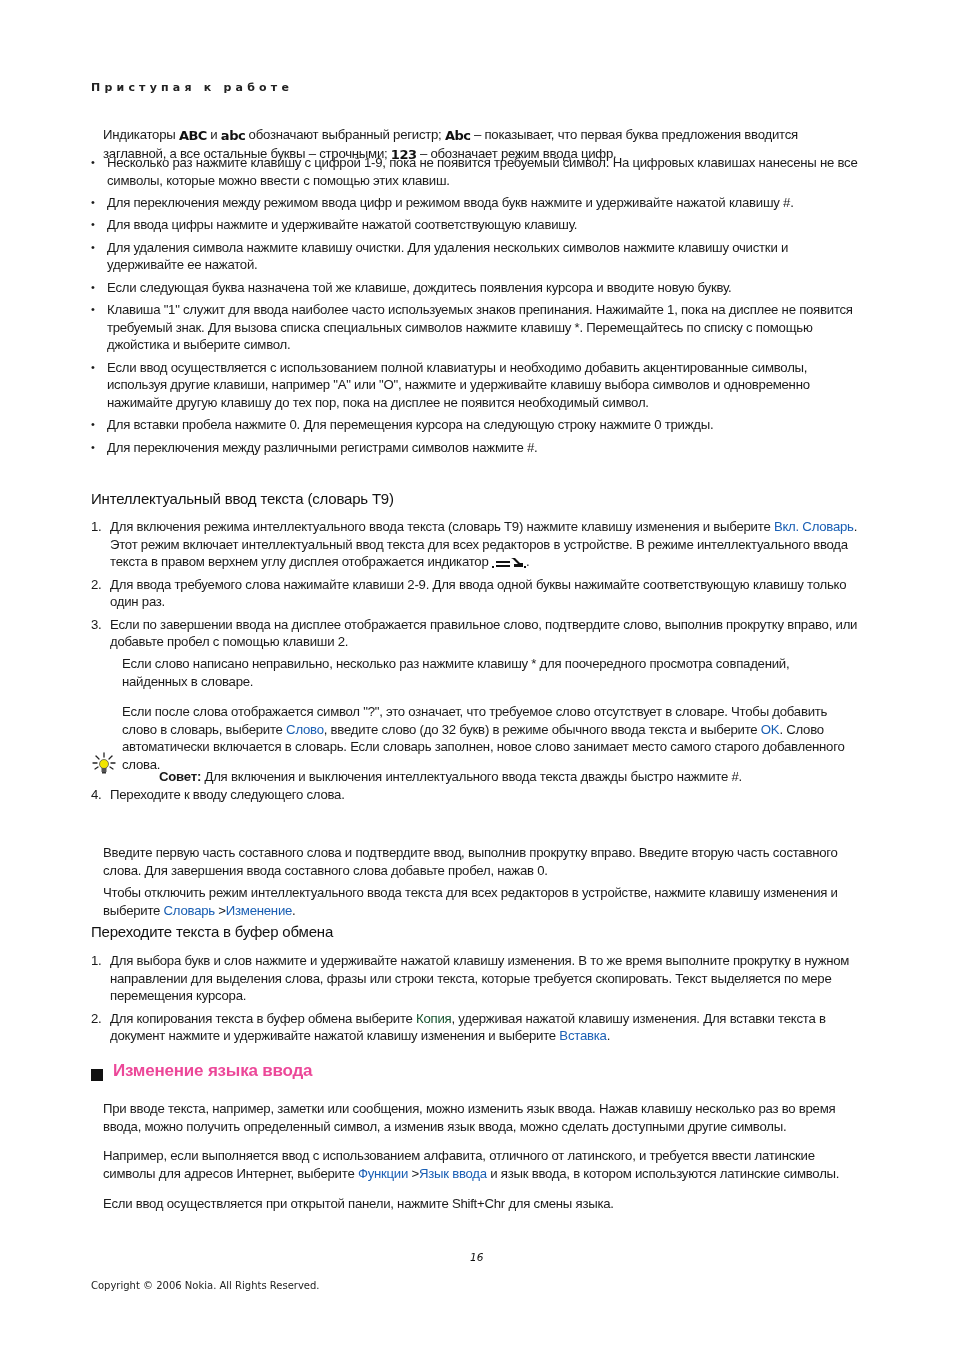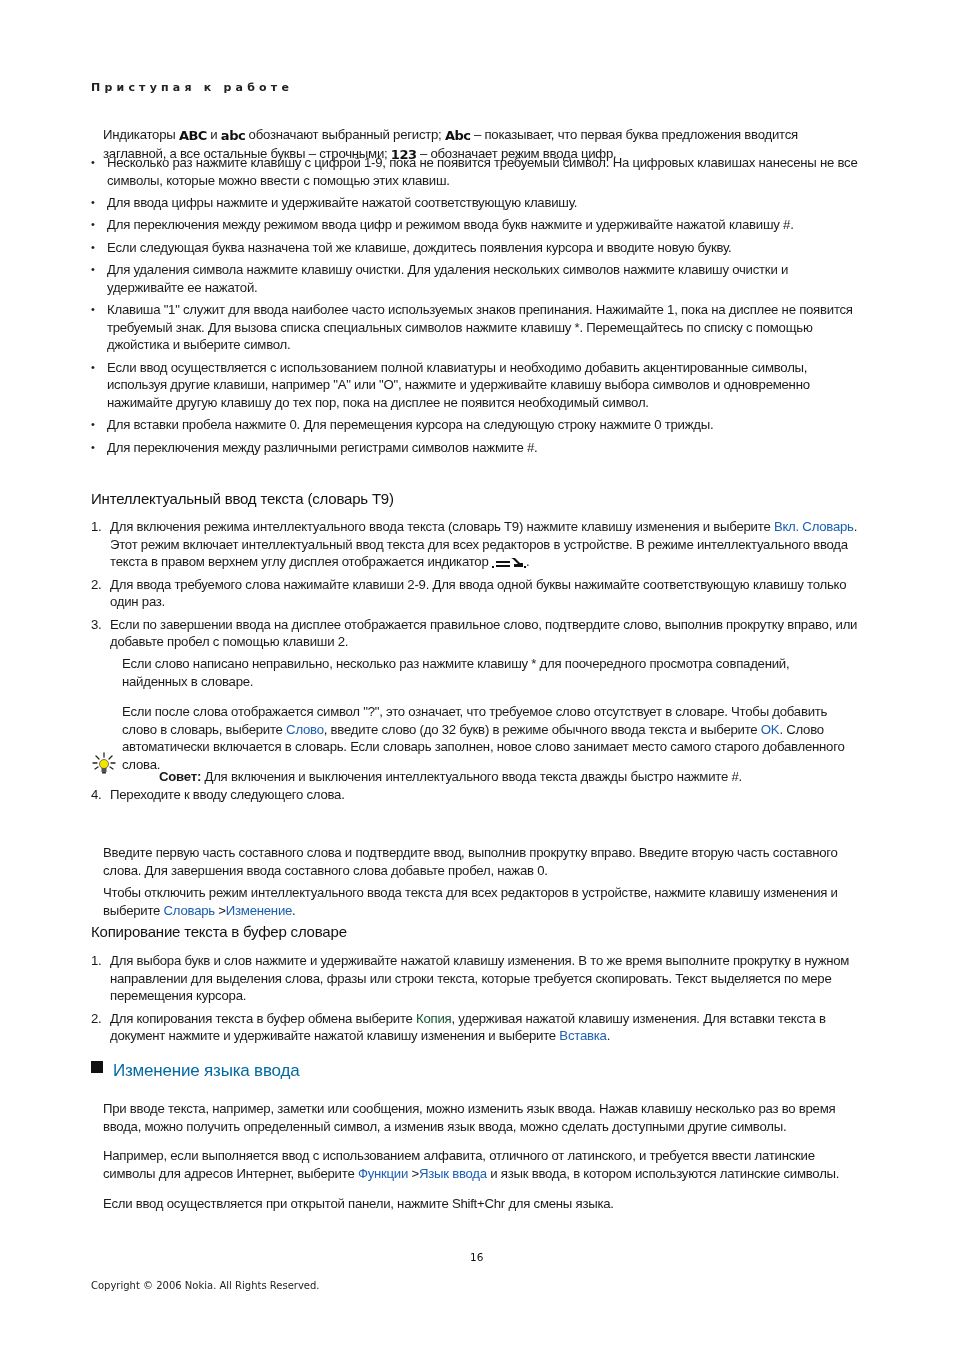--- a/index.html
+++ b/index.html
@@ -13,49 +13,49 @@
   .link { color: #1a5fb4; }
   .bold { font-weight: bold; }
   ul.bullets { list-style: none; margin: 0; padding: 0; }
   ul.bullets li { position: relative; padding-left: 16px; margin-bottom: 4.6px; }
   ul.bullets li::before { content: "•"; position: absolute; left: 0; top: 0; font-size: 11px; }
   ol.steps { list-style: none; margin: 0; padding: 0; }
   ol.steps li { position: relative; padding-left: 19px; margin-bottom: 4.5px; }
   ol.steps li .num { position: absolute; left: 0; top: 0; }
   ol.steps li p.sub { margin-top: 4.5px; }
   h3 { margin: 0; font-size: 15px; font-weight: normal; color: #111; letter-spacing: -0.2px; }
-  h2 { margin: 0; font-size: 17px; font-weight: normal; color: #0369a1; display: flex; align-items: flex-start; letter-spacing: -0.2px; }
+  h2 { margin: 0; font-size: 17px; font-weight: bold; color: #ec4899; display: flex; align-items: flex-end; letter-spacing: -0.2px; }
   h2 .sq { display: inline-block; width: 12px; height: 12px; background: #111; margin-right: 10px; }
   .ind { display: inline-block; font-family: "DejaVu Sans", sans-serif; font-weight: bold; font-size: 13px;
          letter-spacing: -0.5px; vertical-align: -1px; color: #111; }
   .tip { position: absolute; left: 91px; width: 775px; }
   .tip-icon { position: absolute; left: 0; top: -4px; width: 26px; height: 24px; }
   .tip-text { padding-left: 56px; }
   .footer-left { position: absolute; left: 91px; top: 1251px; font-size: 10px; font-family: "DejaVu Sans", sans-serif; color: #222; margin-top: 29px; }
-  .footer-num { position: absolute; left: 470px; top: 1251px; font-size: 10.5px; font-family: "DejaVu Sans", sans-serif; color: #111; }
+  .footer-num { position: absolute; left: 470px; top: 1251px; font-size: 10.5px; font-family: "DejaVu Sans", sans-serif; color: #111; font-style: italic; }
   .t9-ind { display: inline-block; width: 34px; height: 12px; vertical-align: -2px; }
 </style>
 </head>
 <body>
 
 <div class="running-head">Приступая к работе</div>
 
 <div class="block txt" style="top:114px;">
   <p>
     <span>Индикаторы </span><span class="ind">ABC</span><span> и </span><span class="ind">abc</span><span> обозначают выбранный регистр; </span><span class="ind">Abc</span><span> – показывает, что первая буква предложения вводится заглавной, а все остальные буквы – строчными; </span><span class="ind">123</span><span> – обозначает режим ввода цифр.</span>
   </p>
 </div>
 
 <div class="block txt" style="top:154px;">
   <ul class="bullets">
     <li>Несколько раз нажмите клавишу с цифрой 1-9, пока не появится требуемый символ. На цифровых клавишах нанесены не все символы, которые можно ввести с помощью этих клавиш.</li>
+    <li>Для переключения между режимом ввода цифр и режимом ввода букв нажмите и удерживайте нажатой клавишу #.</li>
     <li>Для ввода цифры нажмите и удерживайте нажатой соответствующую клавишу.</li>
-    <li>Для переключения между режимом ввода цифр и режимом ввода букв нажмите и удерживайте нажатой клавишу #.</li>
+    <li>Для удаления символа нажмите клавишу очистки. Для удаления нескольких символов нажмите клавишу очистки и удерживайте ее нажатой.</li>
     <li>Если следующая буква назначена той же клавише, дождитесь появления курсора и вводите новую букву.</li>
-    <li>Для удаления символа нажмите клавишу очистки. Для удаления нескольких символов нажмите клавишу очистки и удерживайте ее нажатой.</li>
     <li>Клавиша "1" служит для ввода наиболее часто используемых знаков препинания. Нажимайте 1, пока на дисплее не появится требуемый знак. Для вызова списка специальных символов нажмите клавишу *. Перемещайтесь по списку с помощью джойстика и выберите символ.</li>
     <li>Если ввод осуществляется с использованием полной клавиатуры и необходимо добавить акцентированные символы, используя другие клавиши, например "A" или "O", нажмите и удерживайте клавишу выбора символов и одновременно нажимайте другую клавишу до тех пор, пока на дисплее не появится необходимый символ.</li>
     <li>Для вставки пробела нажмите 0. Для перемещения курсора на следующую строку нажмите 0 трижды.</li>
     <li>Для переключения между различными регистрами символов нажмите #.</li>
   </ul>
 </div>
 
 <div class="block" style="top:490px;">
   <h3>Интеллектуальный ввод текста (словарь T9)</h3>
 </div>
@@ -109,21 +109,21 @@
 
 <div class="block txt" style="top:832px;">
   <p>Введите первую часть составного слова и подтвердите ввод, выполнив прокрутку вправо. Введите вторую часть составного слова. Для завершения ввода составного слова добавьте пробел, нажав 0.</p>
 </div>
 
 <div class="block txt" style="top:872px;">
   <p><span>Чтобы отключить режим интеллектуального ввода текста для всех редакторов в устройстве, нажмите клавишу изменения и выберите </span><span class="link" style="color: rgb(26, 95, 180);">Словарь</span><span> &gt;</span><span class="link" style="color: rgb(26, 95, 180);">Изменение</span><span>.</span></p>
 </div>
 
 <div class="block" style="top:923px;">
-  <h3>Копирование текста в буфер словаре</h3>
+  <h3>Переходите текста в буфер обмена</h3>
 </div>
 
 <div class="block txt" style="top:952px;">
   <ol class="steps">
     <li>
       <span class="num">1.</span>
       <span>Для выбора букв и слов нажмите и удерживайте нажатой клавишу изменения. В то же время выполните прокрутку в нужном направлении для выделения слова, фразы или строки текста, которые требуется скопировать. Текст выделяется по мере перемещения курсора.</span>
     </li>
     <li>
       <span class="num">2.</span>

